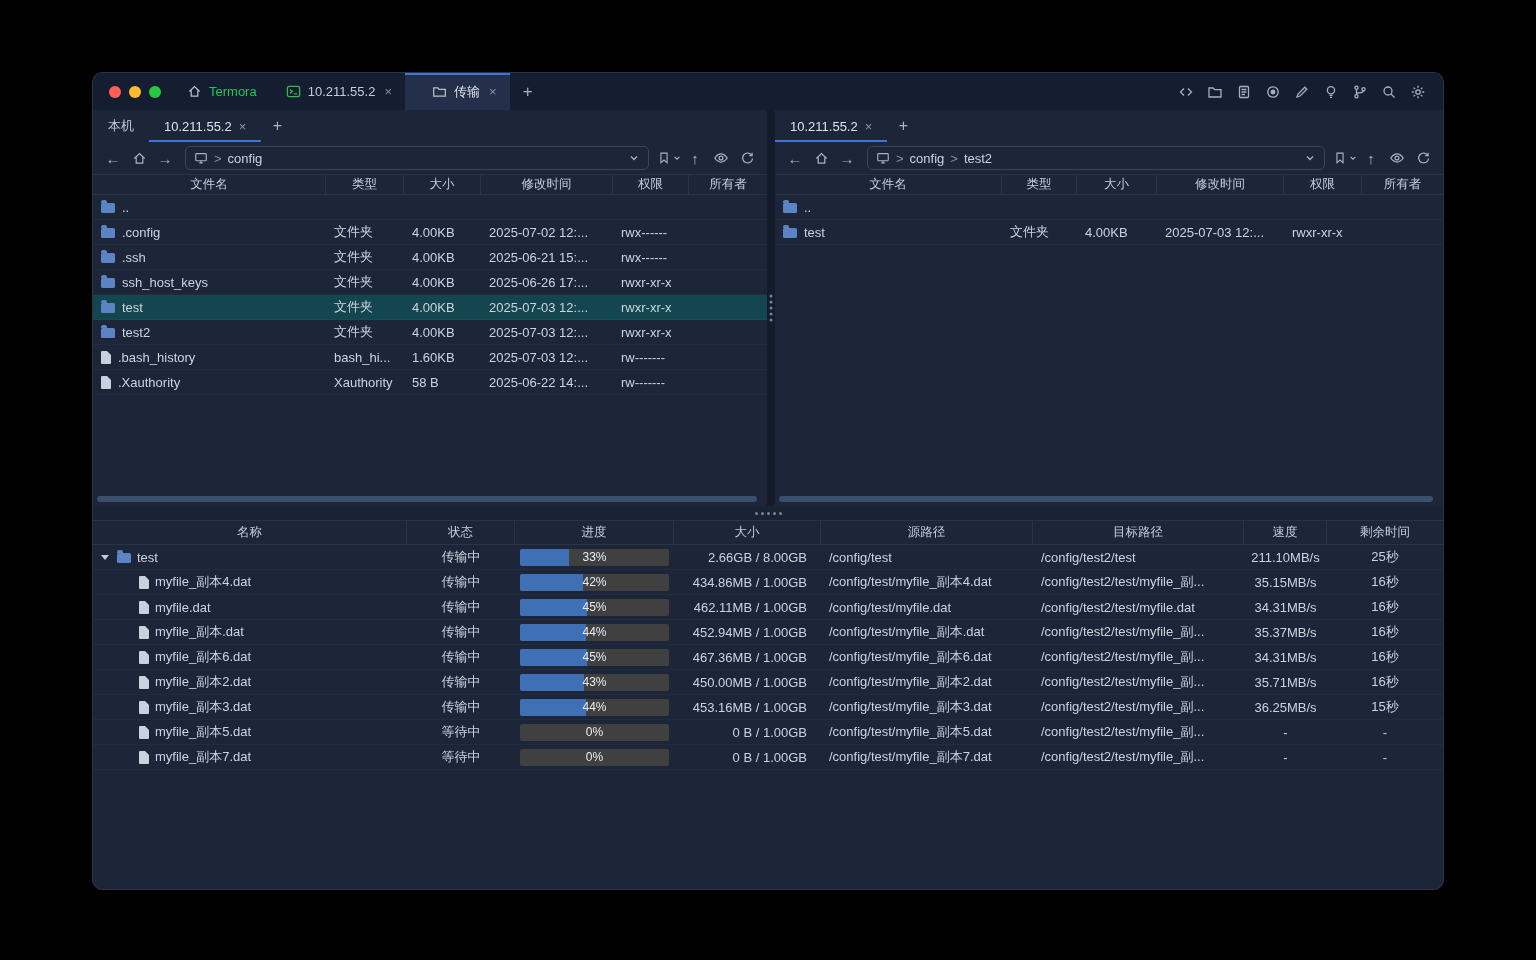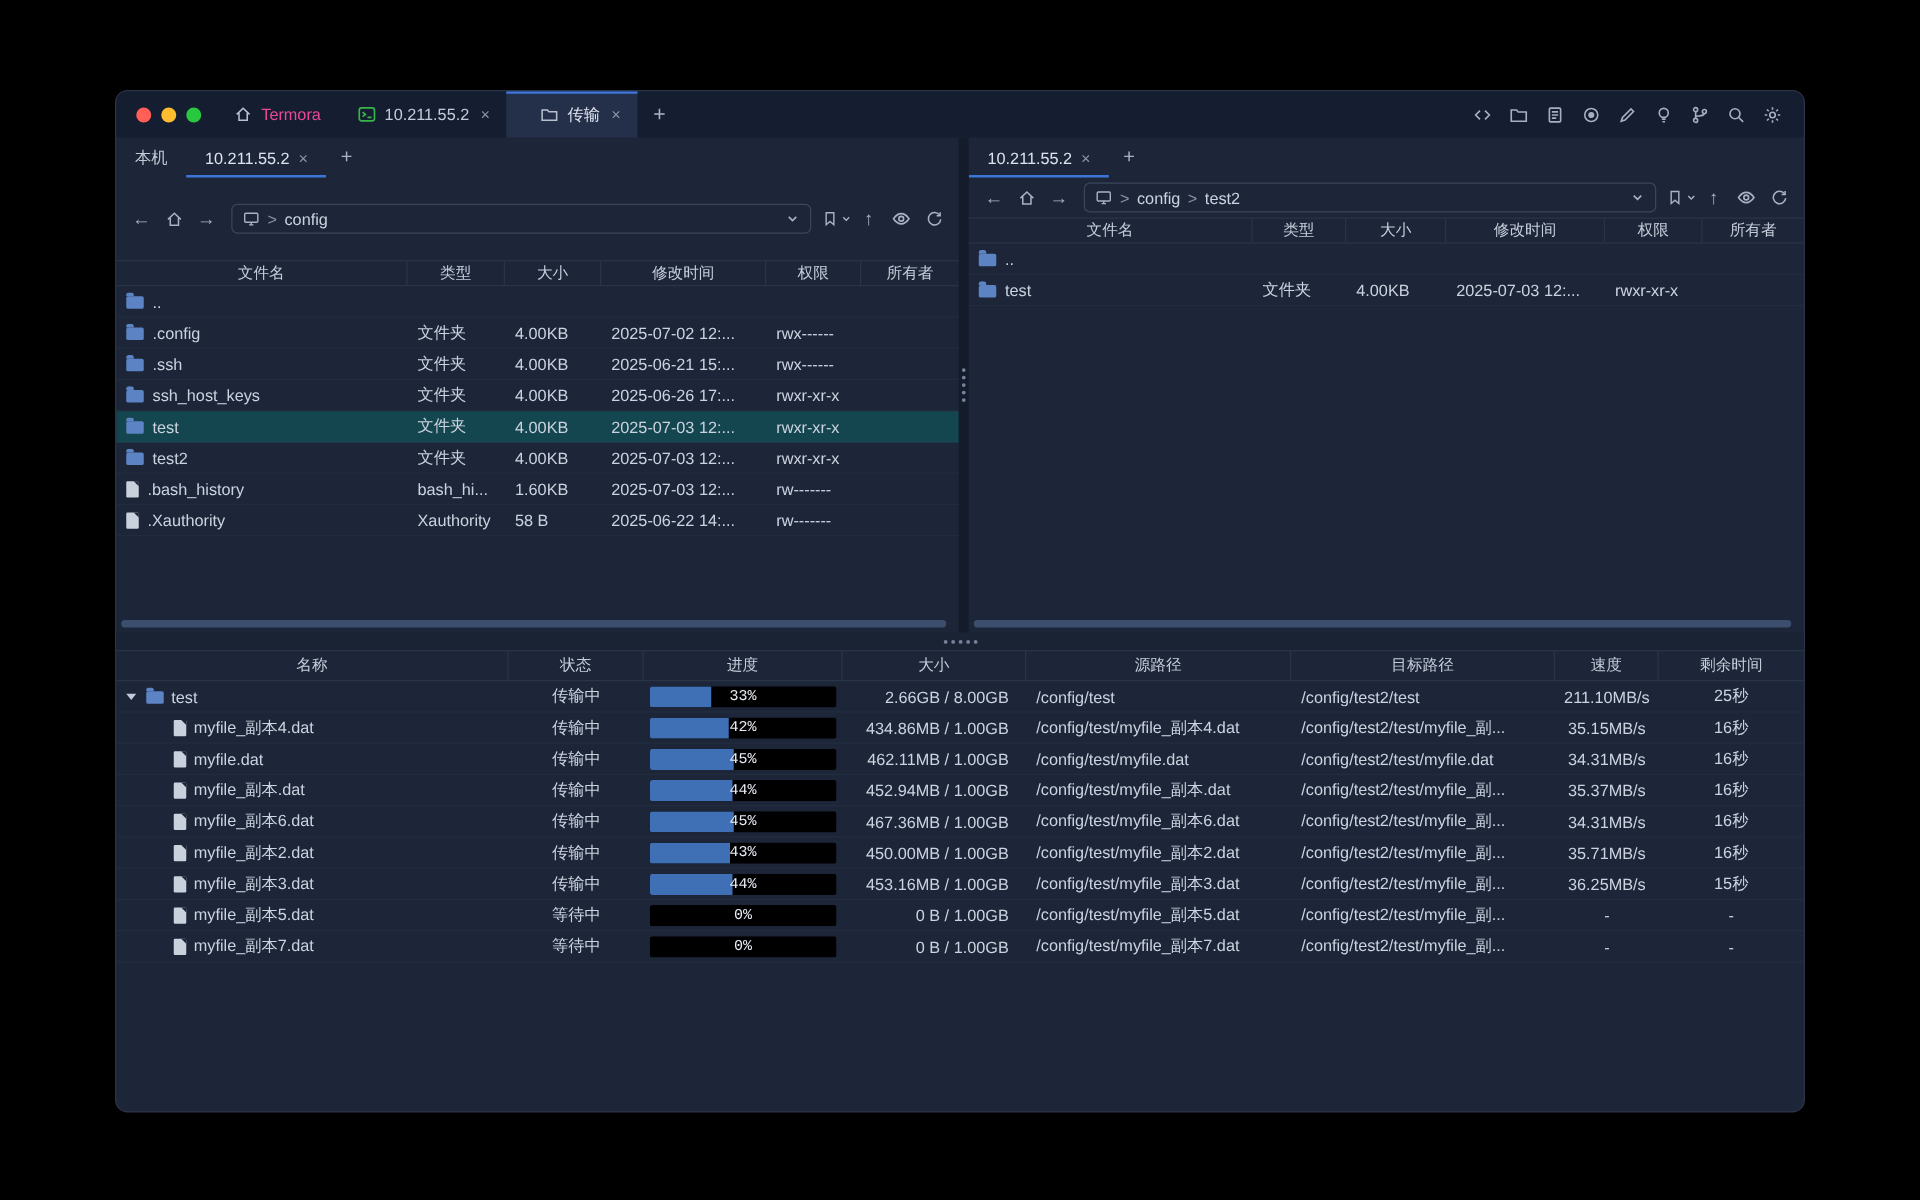--- a/index.html
+++ b/index.html
@@ -8,34 +8,34 @@
   .window { position:absolute; left:92px; top:72px; width:1352px; height:818px;
             background:#1d2638; border-radius:10px; overflow:hidden;
             border:1px solid #2b3548; box-shadow:0 24px 70px rgba(0,0,0,.75);
             display:flex; flex-direction:column; color:#ccd3e0; font-size:13px; }
 
   
   .titlebar { flex:0 0 37px; background:#151e30; display:flex; align-items:stretch; }
   .traffic { display:flex; align-items:center; gap:8px; padding:0 18px 0 16px; }
   .dot { width:12px; height:12px; border-radius:50%; }
   .dot.red{background:#ff5f57}.dot.yellow{background:#febc2e}.dot.green{background:#28c840}
-  .app-badge { display:flex; align-items:center; gap:7px; padding:0 16px 0 8px; color:#ec4899; }
+  .app-badge { display:flex; align-items:center; gap:7px; padding:0 16px 0 8px; color:#22c55e; }
   .tab { display:flex; align-items:center; gap:7px; padding:0 13px; color:#c4cbd8; cursor:default; }
   .tab .close { color:#8b94a6; font-size:13px; margin-left:2px; }
   .tab.active { background:#242f4a; box-shadow:inset 0 2px 0 #3d76d8; color:#dde3ee;padding-left:27px; }
   .newtab { width:36px; display:flex; align-items:center; justify-content:center;
             color:#aab3c4; font-size:17px; }
   .tb-icons { margin-left:auto; display:flex; align-items:center; gap:3px; padding-right:12px; }
   .tb-icon { width:26px; height:26px; display:flex; align-items:center; justify-content:center;
              border-radius:5px; }
 
   
   .split-top { flex:0 0 396px; display:flex; min-height:0; }
   .fpanel { display:flex; flex-direction:column; position:relative; min-width:0; }
-  .fpanel.left { flex:0 0 674px;gap:17px; }
+  .fpanel.left { flex:0 0 674px; }
   .fpanel.right { flex:1; }
   .vsplit { flex:0 0 8px; background:#141c2c; position:relative; }
   .vsplit .grip { position:absolute; left:50%; top:50%; transform:translate(-50%,-50%);
                   display:flex; flex-direction:column; gap:3px; }
   .vsplit .grip i, .hsplit .grip i { width:3px; height:3px; border-radius:50%; background:#77839c; display:block; }
   .hsplit { flex:0 0 14px; display:flex; align-items:center; justify-content:center; background:#1a2334; }
   .hsplit .grip { display:flex; gap:3px; }
 
   
   .ptabs { flex:0 0 32px; display:flex; align-items:stretch; }
@@ -84,21 +84,21 @@
   .thead > div { display:flex; align-items:center; justify-content:center; color:#c6cdda;
                  font-size:12.5px; border-right:1px solid #2a3447; }
   .thead > div:last-child { border-right:none; }
   .trow { display:grid; height:25px; align-items:center; border-bottom:1px solid rgba(130,150,190,.05); }
   .trow > div { white-space:nowrap; overflow:hidden; }
   .t-name { display:flex; align-items:center; gap:6px; padding-left:8px; }
   .t-name.child { padding-left:46px; }
   .cell-c { text-align:center; }
   .cell-r { text-align:right; padding-right:14px; }
   .cell-l { padding-left:8px; }
-  .pbar { position:relative; height:17px; margin:0 5px; background:#000000; border-radius:2px; overflow:hidden;font-family:Liberation Mono, monospace; }
+  .pbar { position:relative; height:17px; margin:0 5px; background:#404040; border-radius:2px; overflow:hidden; }
   .pbar .fill { position:absolute; left:0; top:0; bottom:0; background:#3f6fb5; }
   .pbar .plabel { position:absolute; inset:0; display:flex; align-items:center; justify-content:center;
                   font-size:12px; color:#e8edf5; }
 
   svg.ic { display:block; }
 </style>
 </head>
 <body>
 
 <div class="window">

